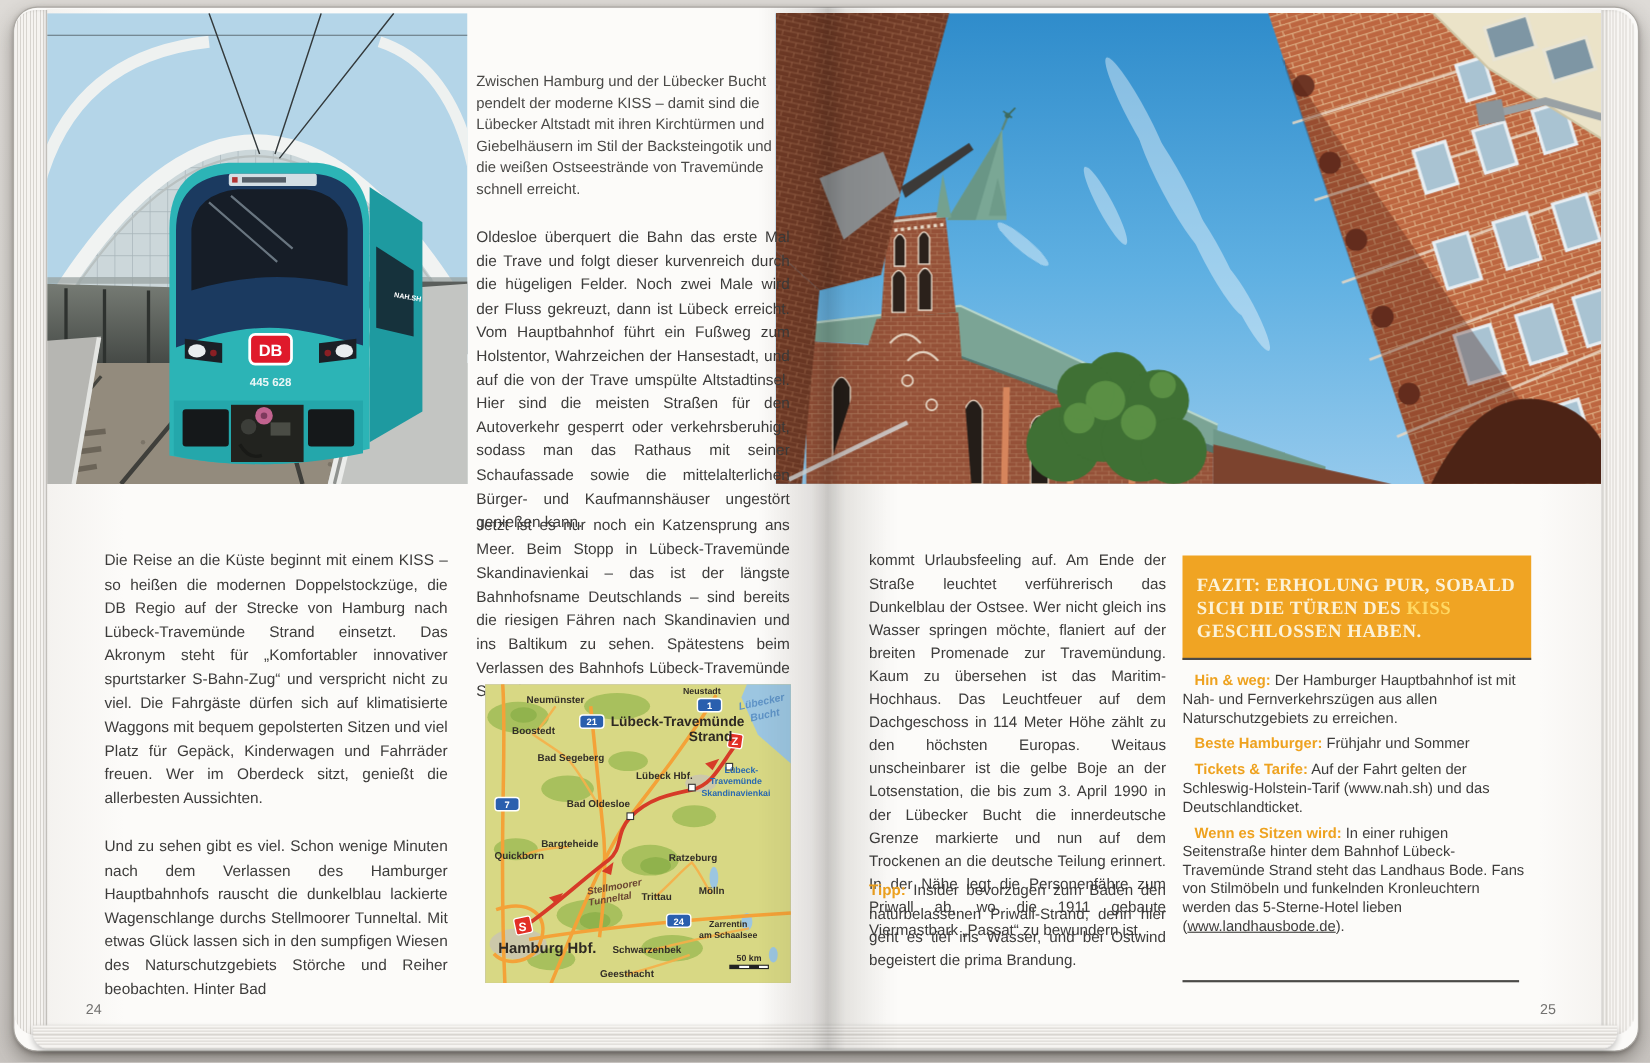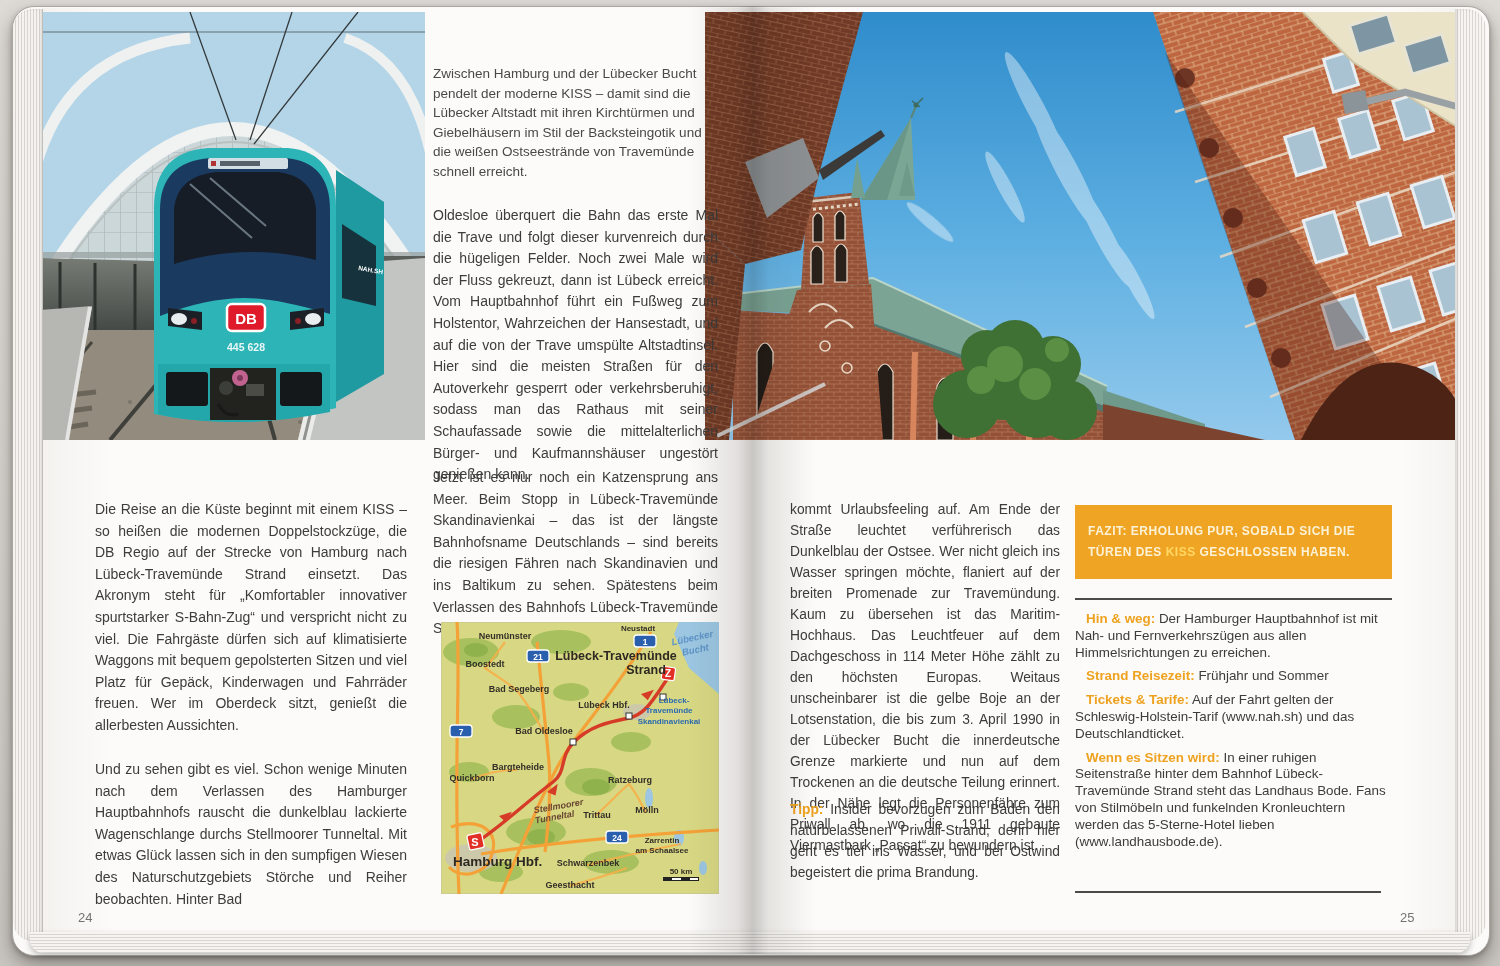--- a/index.html
+++ b/index.html
@@ -21,29 +21,29 @@
         background:repeating-linear-gradient(180deg,#f6f4f1 0 2px,#d8d5d0 2px 3px);
         border-radius:0 0 14px 14px;box-shadow:0 3px 6px rgba(0,0,0,.25);}
   .gutter{position:absolute;left:688px;top:6px;width:130px;height:948px;pointer-events:none;z-index:40;
         background:linear-gradient(90deg,rgba(0,0,0,0) 0%,rgba(0,0,0,.07) 38%,rgba(0,0,0,.17) 50%,rgba(0,0,0,.06) 62%,rgba(0,0,0,0) 100%);}
   .photo{position:absolute;display:block;}
   .para{position:absolute;text-align:justify;color:#3d3c3b;font-size:14px;line-height:21.6px;}
   .caption{position:absolute;color:#4a4947;font-size:13.5px;line-height:19.5px;text-align:left;}
   .colnarrow{font-size:13.8px;line-height:21px;}
   .pagenum{position:absolute;color:#737270;font-size:13px;}
   .fazit{position:absolute;left:1075px;top:505px;width:317px;box-sizing:border-box;background:#f0a423;
-        color:#fcf2d7;font-family:Liberation Sans, sans-serif;font-weight:bold;text-transform:uppercase;
-        font-size:12px;line-height:21px;letter-spacing:.5px;padding:16px 13px;}
+        color:#fcf2d7;font-family:Liberation Serif, serif;font-weight:bold;text-transform:uppercase;
+        font-size:17px;line-height:21px;letter-spacing:.5px;padding:16px 13px;}
   .fazit .kiss{color:#ffd863;}
   .info{position:absolute;left:1075px;top:598px;width:317px;border-top:2px solid #4b4a48;padding-top:11px;
         color:#3d3c3b;font-size:13.4px;line-height:16.8px;}
   .info-item{margin-bottom:7px;}
   .info-label{color:#eea21f;font-weight:bold;padding-left:11px;}
   .tipp-label{color:#eea21f;font-weight:bold;}
-  .ulink{}
+  .ulink{text-decoration:underline;}
   .rule-bottom{position:absolute;left:1075px;top:891px;width:306px;height:2px;background:#4b4a48;}
   svg{font-family:"Liberation Sans",sans-serif;}
   .mt{font-weight:bold;font-size:9px;fill:#332e27;}
   .mt8{font-weight:bold;font-size:8px;fill:#332e27;}
   .mtitle{font-weight:bold;font-size:12.5px;fill:#2e2922;}
   .mblue{font-weight:bold;font-size:8px;fill:#2a6ab0;}
   .mwater{font-style:italic;font-weight:bold;font-size:9.5px;fill:#5e93c6;}
   .mital{font-style:italic;font-size:9px;fill:#6a4632;font-weight:bold;}
   .shieldtxt{font-weight:bold;font-size:8.5px;fill:#fff;}
 </style>
@@ -368,24 +368,24 @@
   <div class="para colnarrow" style="left:790px;top:799px;width:270px;">
     <span class="tipp-label">Tipp:</span><span> Insider bevorzugen zum Baden den naturbelassenen Priwall-Strand, denn hier geht es tief ins Wasser, und bei Ostwind begeistert die prima Brandung.</span>
   </div>
 
   <div class="fazit">
     <span>Fazit: Erholung pur, sobald sich die Türen des </span><span class="kiss">KISS</span><span> geschlossen haben.</span>
   </div>
 
   <div class="info">
     <div class="info-item">
-      <span class="info-label">Hin &amp; weg:</span> <span>Der Hamburger Hauptbahnhof ist mit Nah- und Fernverkehrszügen aus allen Himmelsrichtungen zu erreichen.</span>
+      <span class="info-label">Hin &amp; weg:</span> <span>Der Hamburger Hauptbahnhof ist mit Nah- und Fernverkehrszügen aus allen Naturschutzgebiets zu erreichen.</span>
     </div>
     <div class="info-item">
-      <span class="info-label">Strand Reisezeit:</span> <span>Frühjahr und Sommer</span>
+      <span class="info-label">Beste Hamburger:</span> <span>Frühjahr und Sommer</span>
     </div>
     <div class="info-item">
       <span class="info-label">Tickets &amp; Tarife:</span> <span>Auf der Fahrt gelten der Schleswig-Holstein-Tarif (www.nah.sh) und das Deutschlandticket.</span>
     </div>
     <div class="info-item">
       <span class="info-label">Wenn es Sitzen wird:</span> <span>In einer ruhigen Seitenstraße hinter dem Bahnhof Lübeck-Travemünde Strand steht das Landhaus Bode. Fans von Stilmöbeln und funkelnden Kronleuchtern werden das 5-Sterne-Hotel lieben (</span><span class="ulink">www.landhausbode.de</span><span>).</span>
     </div>
   </div>
   <div class="rule-bottom"></div>
   <div class="pagenum" style="left:1400px;top:910px;">25</div>

